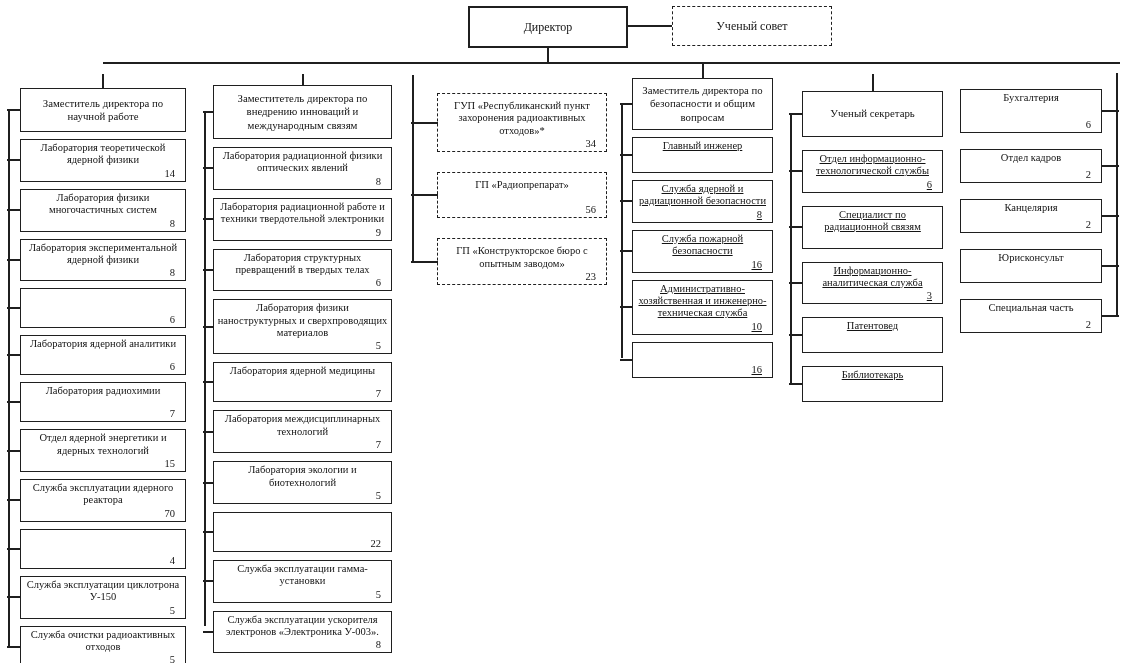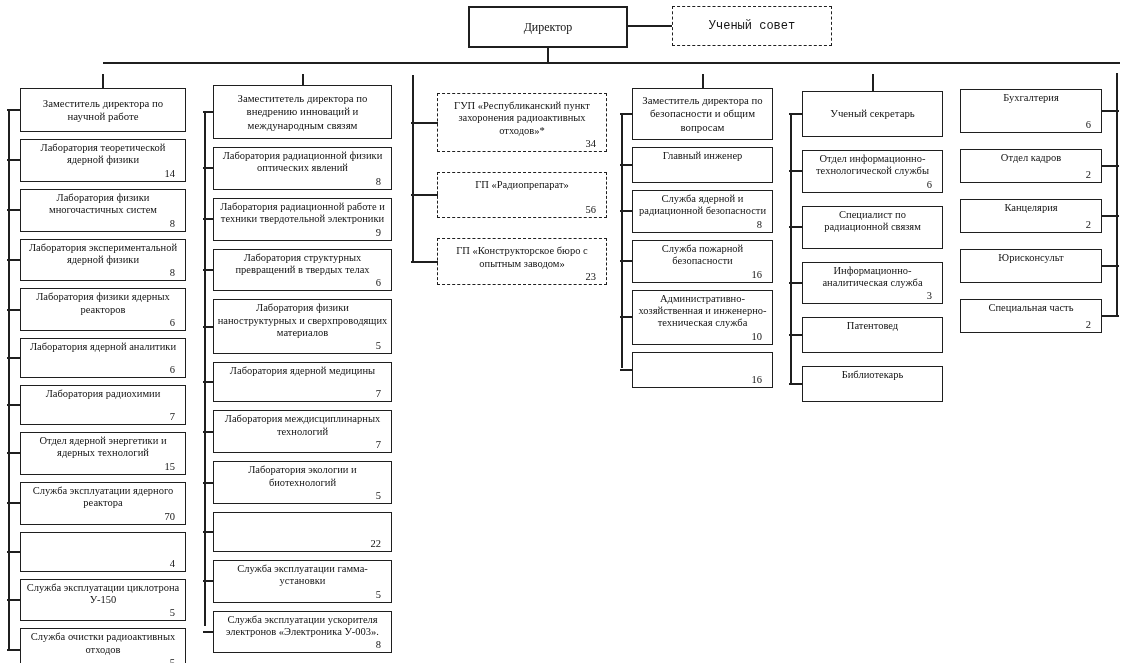--- a/index.html
+++ b/index.html
@@ -27,34 +27,34 @@
   }
   .unit{ padding:2px 3px 1px; display:flex; flex-direction:column; justify-content:flex-start; }
   .lbl{ font-size:10.5px; line-height:1.18; }
   .num{ font-size:10.5px; line-height:13px; min-height:13px; text-align:right; padding-right:7px; margin-top:auto; }
   .hdr{ display:flex; align-items:center; justify-content:center; padding:2px 6px; font-size:10.8px; line-height:1.25; }
   .dashedbox{ border-style:dashed; }
   
   .c1{ left:20px;  top:75px; width:166px; gap:7px;  --stub:14px; }
   .c2{ left:213px; top:72px; width:179px; gap:8px;  --stub:11px; }
   .c3{ left:437px; top:80px; width:170px; gap:20px; --stub:27px; }
-  .c4{ left:632px; top:75px; width:141px; gap:7px;  --stub:13px; }
+  .c4{ left:632px; top:65px; width:141px; gap:7px;  --stub:13px; }
   .c5{ left:802px; top:78px; width:141px; gap:13px; --stub:14px; }
   .c6{ left:960px; top:76px; width:142px; gap:16px; --stub:18px; }
   .c1 .unit,.c2 .unit{ min-height:40px; }
   .c3 .unit{ min-height:46px; padding-top:6px; justify-content:center;font-family:Liberation Serif, serif; }
-  .c4 .unit,.c5 .unit{ min-height:36px; }
+  .c4 .unit,.c5 .unit{ min-height:36px;text-decoration:underline; }
   .c6 .unit{ min-height:34px; }
   
   .tbox{
     position:absolute; z-index:1; background:#fff; display:flex; align-items:center; justify-content:center;
     font-size:12px; text-align:center; box-sizing:border-box;
   }
   .director{ left:468px; top:6px; width:160px; height:42px; border:2px solid var(--ink); }
-  .council{ left:672px; top:6px; width:160px; height:40px; border:1.5px dashed var(--ink);font-family:Liberation Mono, monospace; }
+  .council{ left:672px; top:6px; width:160px; height:40px; border:1.5px dashed var(--ink); }
 </style>
 </head>
 <body>
 
 <div class="canvas">
 
   <div class="tbox director">Директор</div>
   <div class="tbox council">Ученый совет</div>
   <div class="hline" style="left:627px;top:25px;width:46px"></div>
   <div class="vline" style="left:547px;top:46px;height:17px"></div>
@@ -70,21 +70,20 @@
     </div>
     <div class="box unit">
       <div class="lbl">Лаборатория физики многочастичных систем</div>
       <div class="num">8</div>
     </div>
     <div class="box unit">
       <div class="lbl">Лаборатория экспериментальной ядерной физики</div>
       <div class="num">8</div>
     </div>
     <div class="box unit">
-      <div class="lbl">Лаборатория физики ядерных реакторов</div>
       <div class="num">6</div>
     </div>
     <div class="box unit">
       <div class="lbl">Лаборатория ядерной аналитики</div>
       <div class="num">6</div>
     </div>
     <div class="box unit">
       <div class="lbl">Лаборатория радиохимии</div>
       <div class="num">7</div>
     </div>

